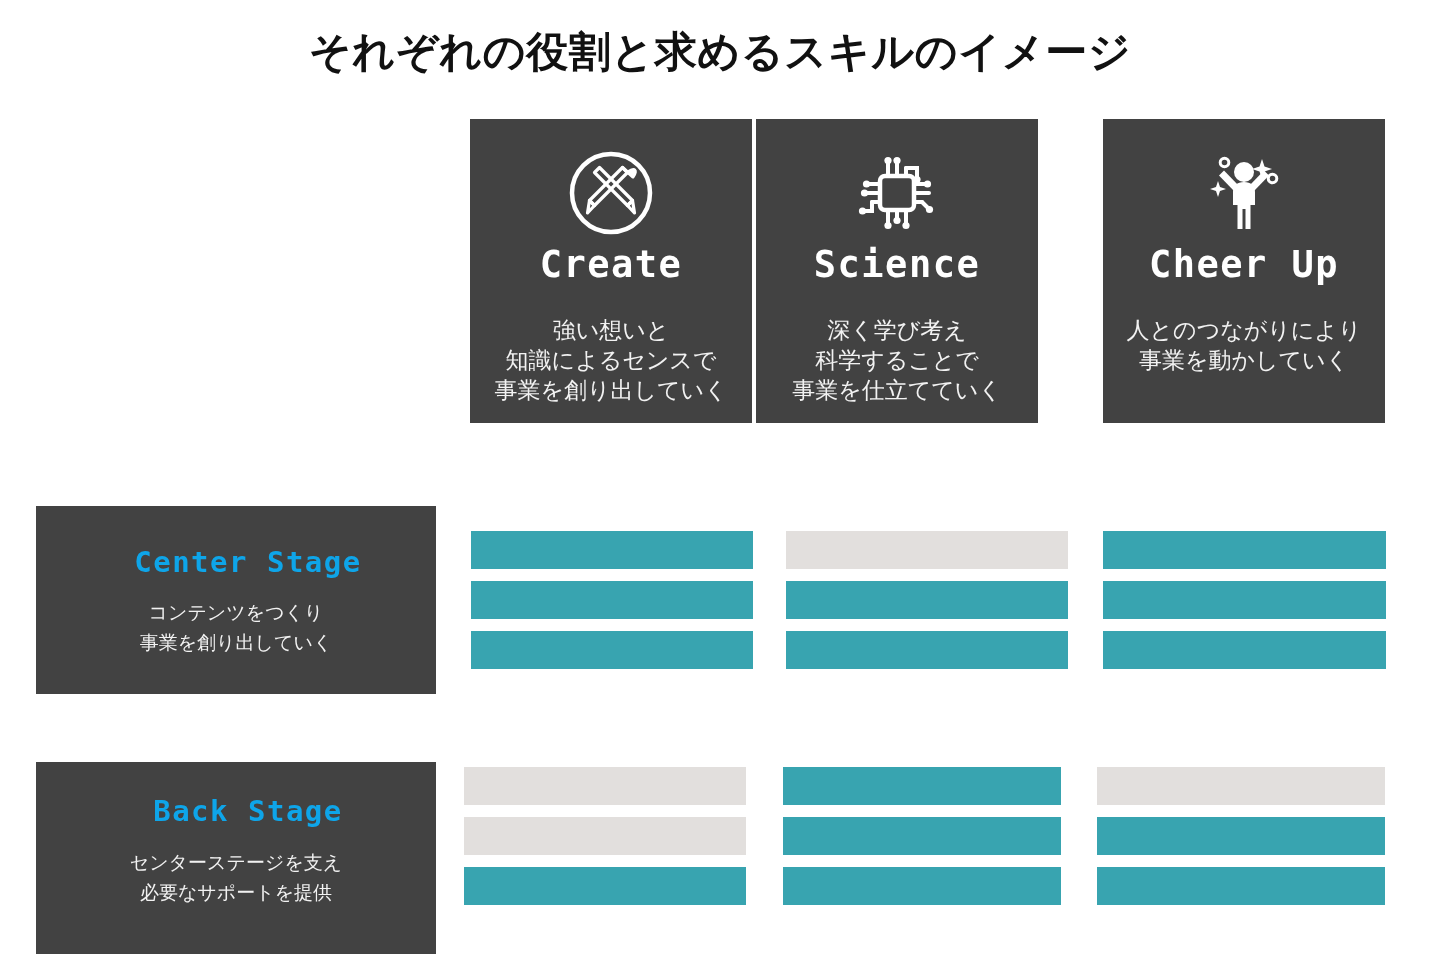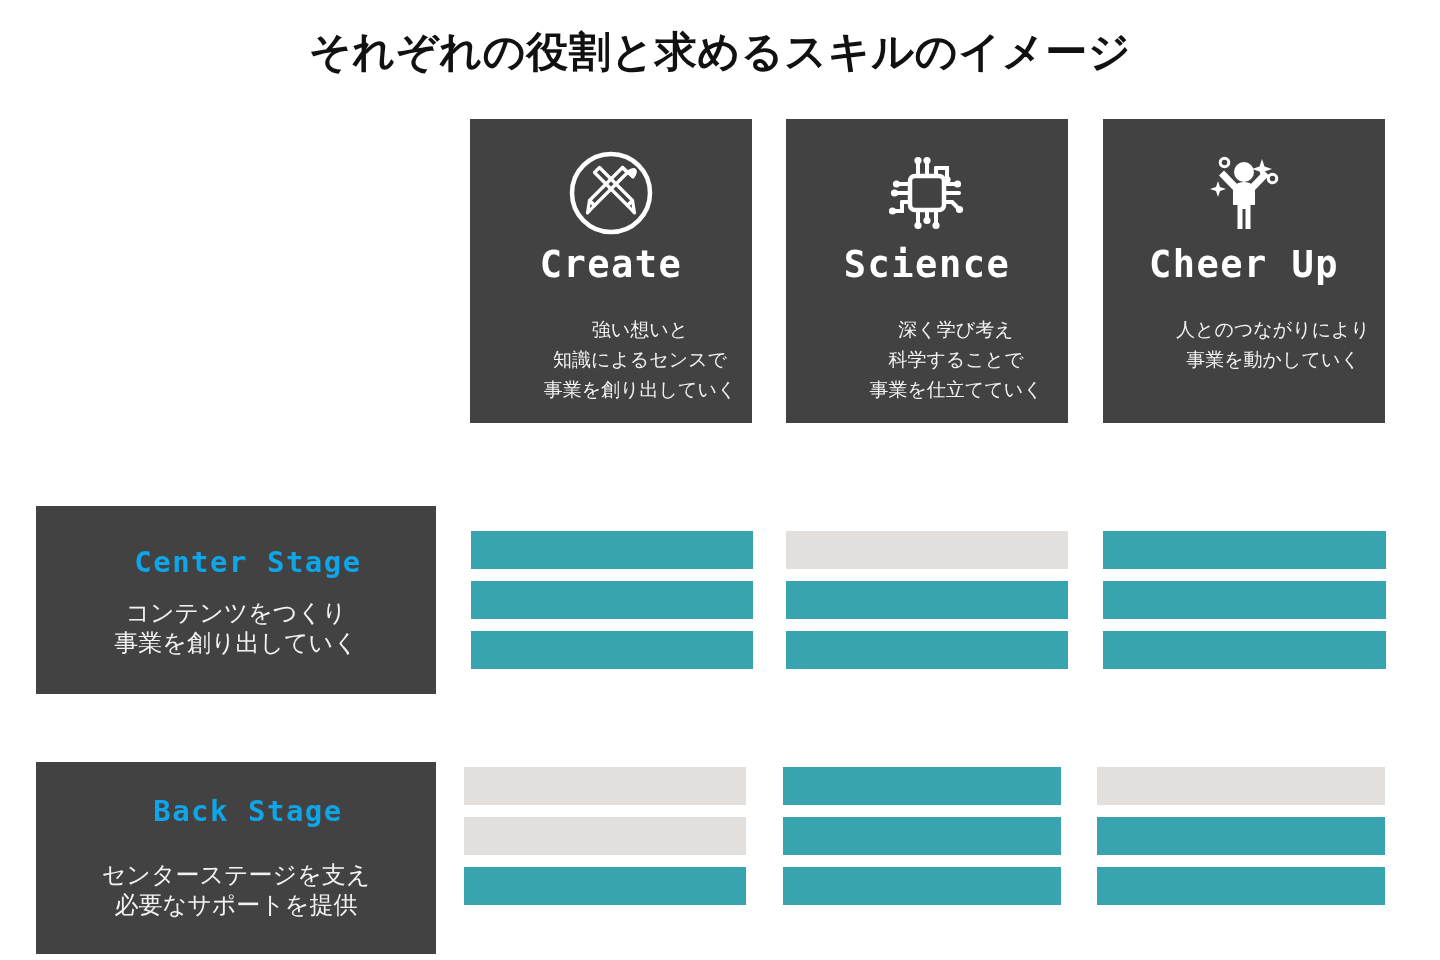--- a/index.html
+++ b/index.html
@@ -34,21 +34,21 @@
   .role-card {
     position: absolute;
     top: 119px;
     width: 282px;
     height: 304px;
     background: #424242;
     color: #ffffff;
     box-sizing: border-box;
   }
   .role-card.col0 { left: 470px; }
-  .role-card.col1 { left: 786px; }
+  .role-card.col1 { left: 756px; }
   .role-card.col2 { left: 1103px; }
 
   .role-icon {
     position: absolute;
     left: 0;
     top: 26px;
     width: 100%;
     height: 96px;
     display: flex;
     align-items: center;
@@ -69,24 +69,23 @@
     font-family: "DejaVu Sans Mono", "Liberation Mono", monospace;
     white-space: nowrap;
   }
 
   .role-desc {
     position: absolute;
     left: 0;
     top: 196px;
     width: 100%;
     text-align: center;
-    font-size: 19px;
+    font-size: 23px;
     line-height: 30px;
     color: #f2f2f2;
-    padding-left: 29px;
   }
   .role-desc .ln { display: block; white-space: nowrap; }
 
   
   .stage-box {
     position: absolute;
     left: 36px;
     width: 400px;
     background: #424242;
     color: #ffffff;
@@ -108,26 +107,26 @@
     white-space: nowrap;
   }
   .stage-box.center .stage-name { top: 39px; }
   .stage-box.back   .stage-name { top: 32px; }
 
   .stage-desc {
     position: absolute;
     left: 0;
     width: 100%;
     text-align: center;
-    font-size: 24px;
+    font-size: 19px;
     line-height: 30px;
     color: #f2f2f2;
   }
   .stage-box.center .stage-desc { top: 92px; }
-  .stage-box.back   .stage-desc { top: 98px; }
+  .stage-box.back   .stage-desc { top: 86px; }
   .stage-desc .ln { display: block; white-space: nowrap; }
 
   
   .bar-grid { position: absolute; }
   .bar {
     position: absolute;
     height: 38px;
   }
 </style>
 </head>

